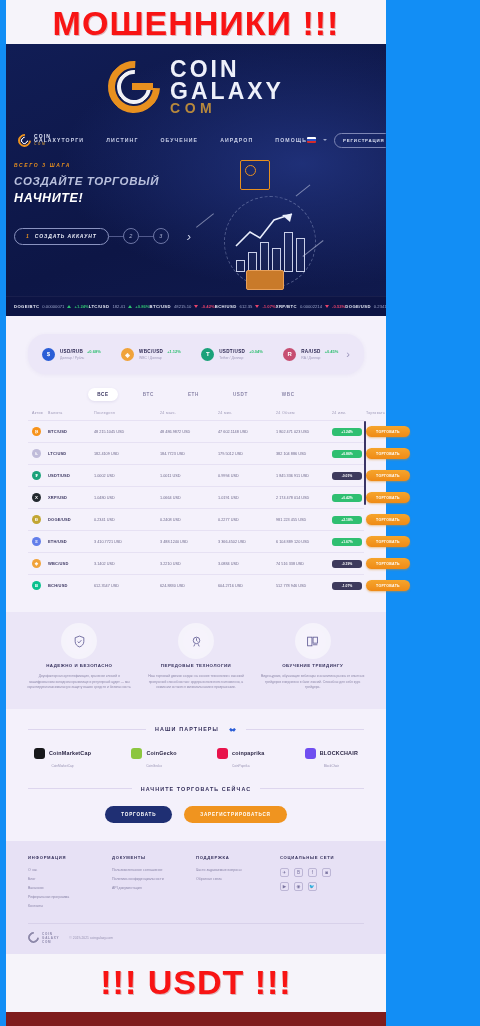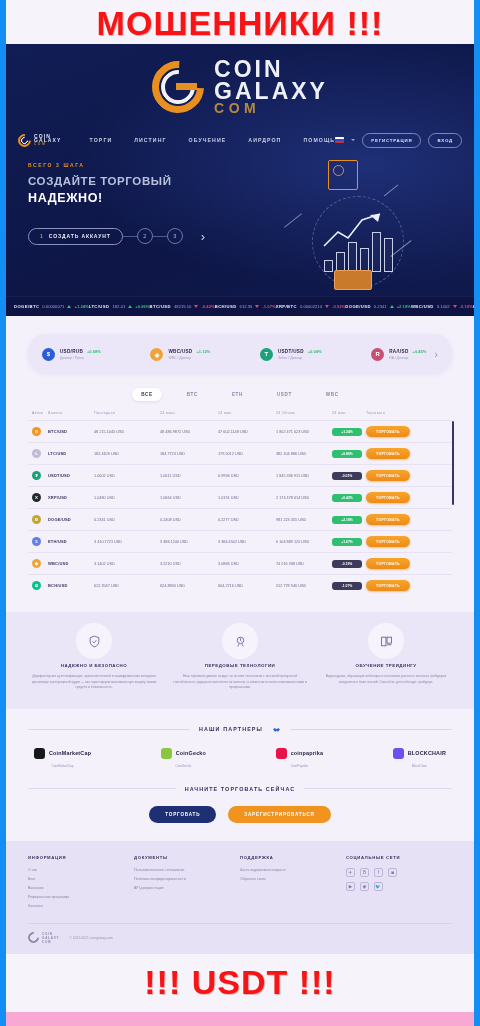--- a/index.html
+++ b/index.html
@@ -3,21 +3,21 @@
 <meta charset="utf-8">
 <style>
   * { box-sizing: border-box; margin:0; padding:0; }
   html,body { background:#0b8ff0; }
   body {
     width:480px; height:1026px; position:relative;
     font-family:"Liberation Sans", sans-serif;
     overflow:hidden;
   }
   .frame { position:absolute; inset:0; background:#128ef5; }
-  .page { position:absolute; left:6px; top:0; width:468px; height:1026px; background:#f9a8d4; }
+  .page { position:absolute; left:6px; top:0; width:380px; height:1026px; background:#7f1d1d; }
 
   
   .banner {
     width:100%; background:#f6f4fa; display:flex; align-items:center; justify-content:center;
     font-weight:bold; color:#f81414; letter-spacing:1px;
     text-shadow:1px 1px 0 rgba(150,0,0,.25);
   }
   .banner-top { height:44px; font-size:34px; padding-top:2px; }
   .banner-bottom { height:58px; font-size:34px; }
 
@@ -57,21 +57,21 @@
   .nav-logo .nt span { display:block; color:#dfe3f5; font-size:5px; font-weight:bold; letter-spacing:1.1px; }
   .nav-logo .nt .c3 { color:#b8893c; font-size:3.4px; letter-spacing:1.4px; }
   .nav-menu { flex:1; display:flex; justify-content:center; gap:22px; }
   .nav-menu a { color:#c9cfe8; font-size:5.2px; font-weight:bold; letter-spacing:1.1px; text-decoration:none; }
   .nav-right { display:flex; align-items:center; gap:7px; }
   .flag { width:9px; height:6px; background:linear-gradient(#fff 0 33%, #2b4fc4 33% 66%, #d42b2b 66%); border-radius:1px; }
   .caret { width:0;height:0;border-left:2px solid transparent;border-right:2px solid transparent;border-top:2.5px solid #9aa3c8; }
   .btn-out { border:1px solid #7d86b5; border-radius:9px; color:#dde2f3; font-size:4.4px; font-weight:bold; letter-spacing:.8px; padding:4px 8px; background:transparent; }
 
   
-  .hero-body { position:absolute; left:0; right:5px; top:118px; z-index:3; padding:0 22px; }
+  .hero-body { position:absolute; left:0; right:5px; top:118px; z-index:3; padding:0 8px;font-style:italic; }
   .eyebrow { color:#e8901f; font-size:5px; font-weight:bold; letter-spacing:1.6px; margin-bottom:6px; }
   .h-title1 { color:#b9c0dd; font-size:11.5px; font-weight:bold; letter-spacing:.6px; line-height:1.28; }
   .h-title2 { color:#ffffff; font-size:12.5px; font-weight:bold; letter-spacing:.6px; line-height:1.28; margin-top:1px; }
   .steps { display:flex; align-items:center; gap:0; margin-top:22px; }
   .step-pill { border:1px solid #8a93c0; border-radius:12px; height:17px; display:flex; align-items:center; gap:6px; padding:0 11px; }
   .step-pill .num { color:#e8901f; font-size:5px; font-weight:bold; }
   .step-pill .lbl { color:#eef1fb; font-size:5px; font-weight:bold; letter-spacing:.9px; }
   .dash { width:14px; height:1px; background:#51598c; }
   .step-dot { width:16px;height:16px;border-radius:50%;border:1px solid #6d76a6;display:flex;align-items:center;justify-content:center;color:#aeb5d6;font-size:5.5px;}
   .arrow-next { margin-left:18px; color:#cdd3ea; font-size:13px; font-weight:300;}
@@ -230,21 +230,21 @@
       </svg>
       <div class="briefcase"></div>
       <div class="spark" style="left:-16px; top:46px; width:22px; transform:rotate(-38deg);"></div>
       <div class="spark" style="left:90px; top:74px; width:26px; transform:rotate(-38deg);"></div>
       <div class="spark" style="left:84px; top:16px; width:18px; transform:rotate(-38deg);"></div>
     </div>
 
     <div class="hero-body">
       <div class="eyebrow">ВСЕГО 3 ШАГА</div>
       <div class="h-title1">СОЗДАЙТЕ ТОРГОВЫЙ</div>
-      <div class="h-title2">НАДЕЖНО!</div>
+      <div class="h-title2">НАЧНИТЕ!</div>
       <div class="steps">
         <div class="step-pill">
           <span class="num">1</span>
           <span class="lbl">СОЗДАТЬ АККАУНТ</span>
         </div>
         <div class="dash"></div>
         <div class="step-dot">2</div>
         <div class="dash"></div>
         <div class="step-dot">3</div>
         <div class="arrow-next">›</div>

